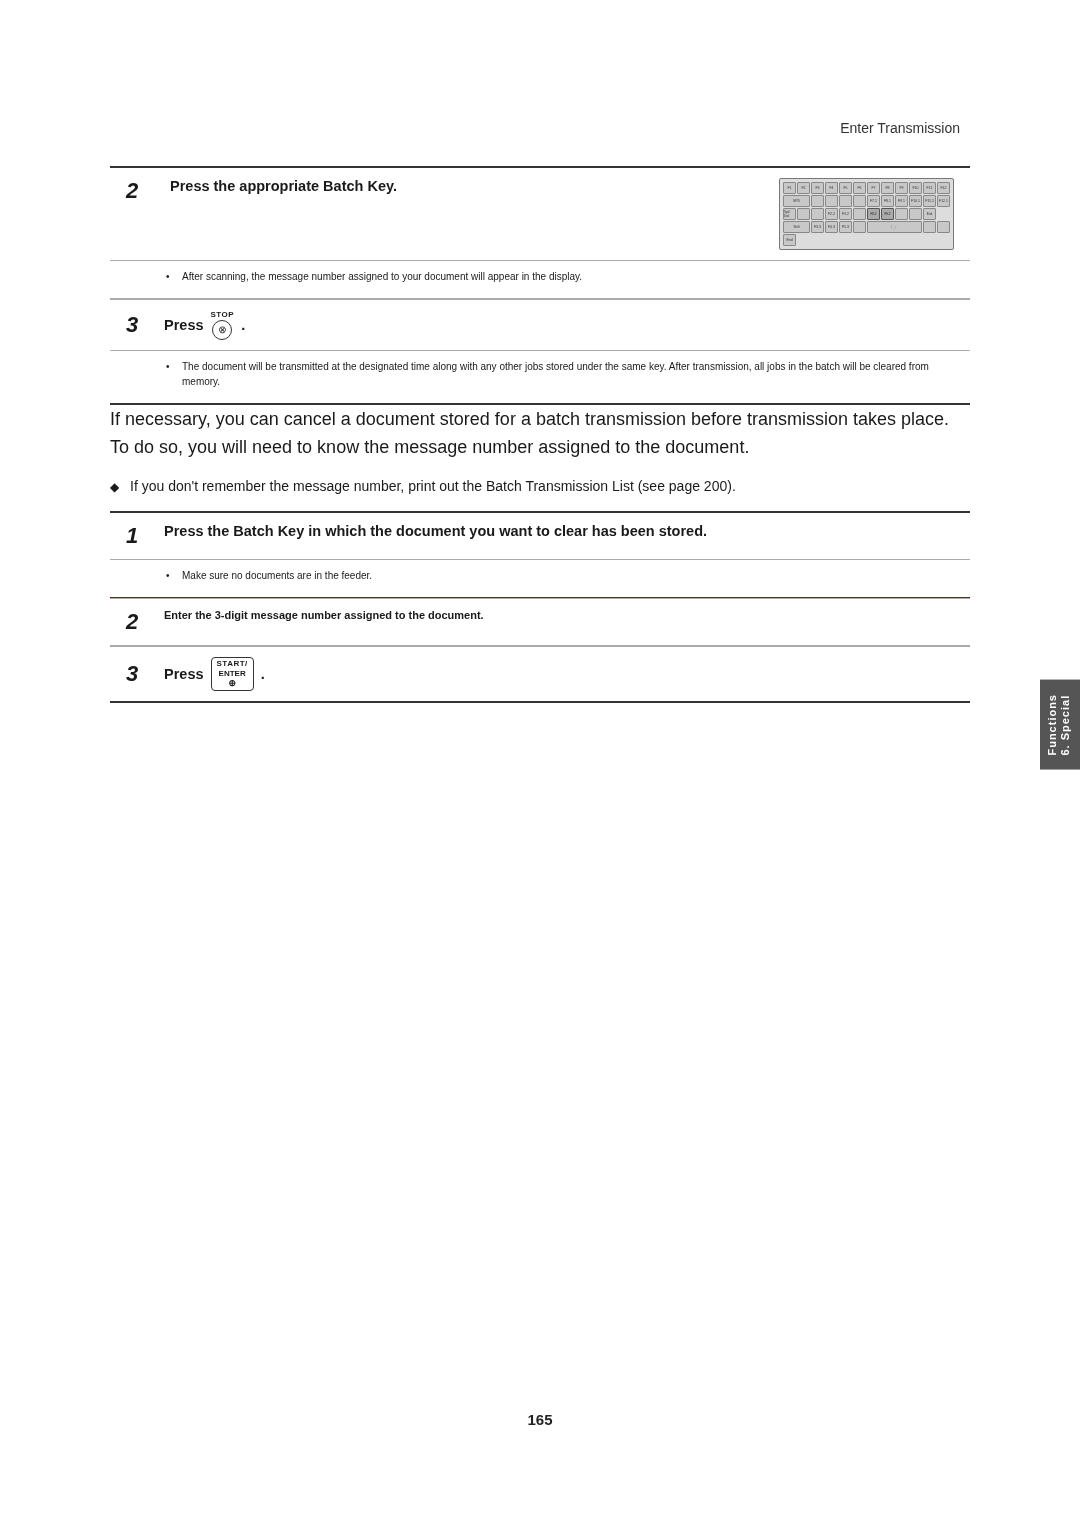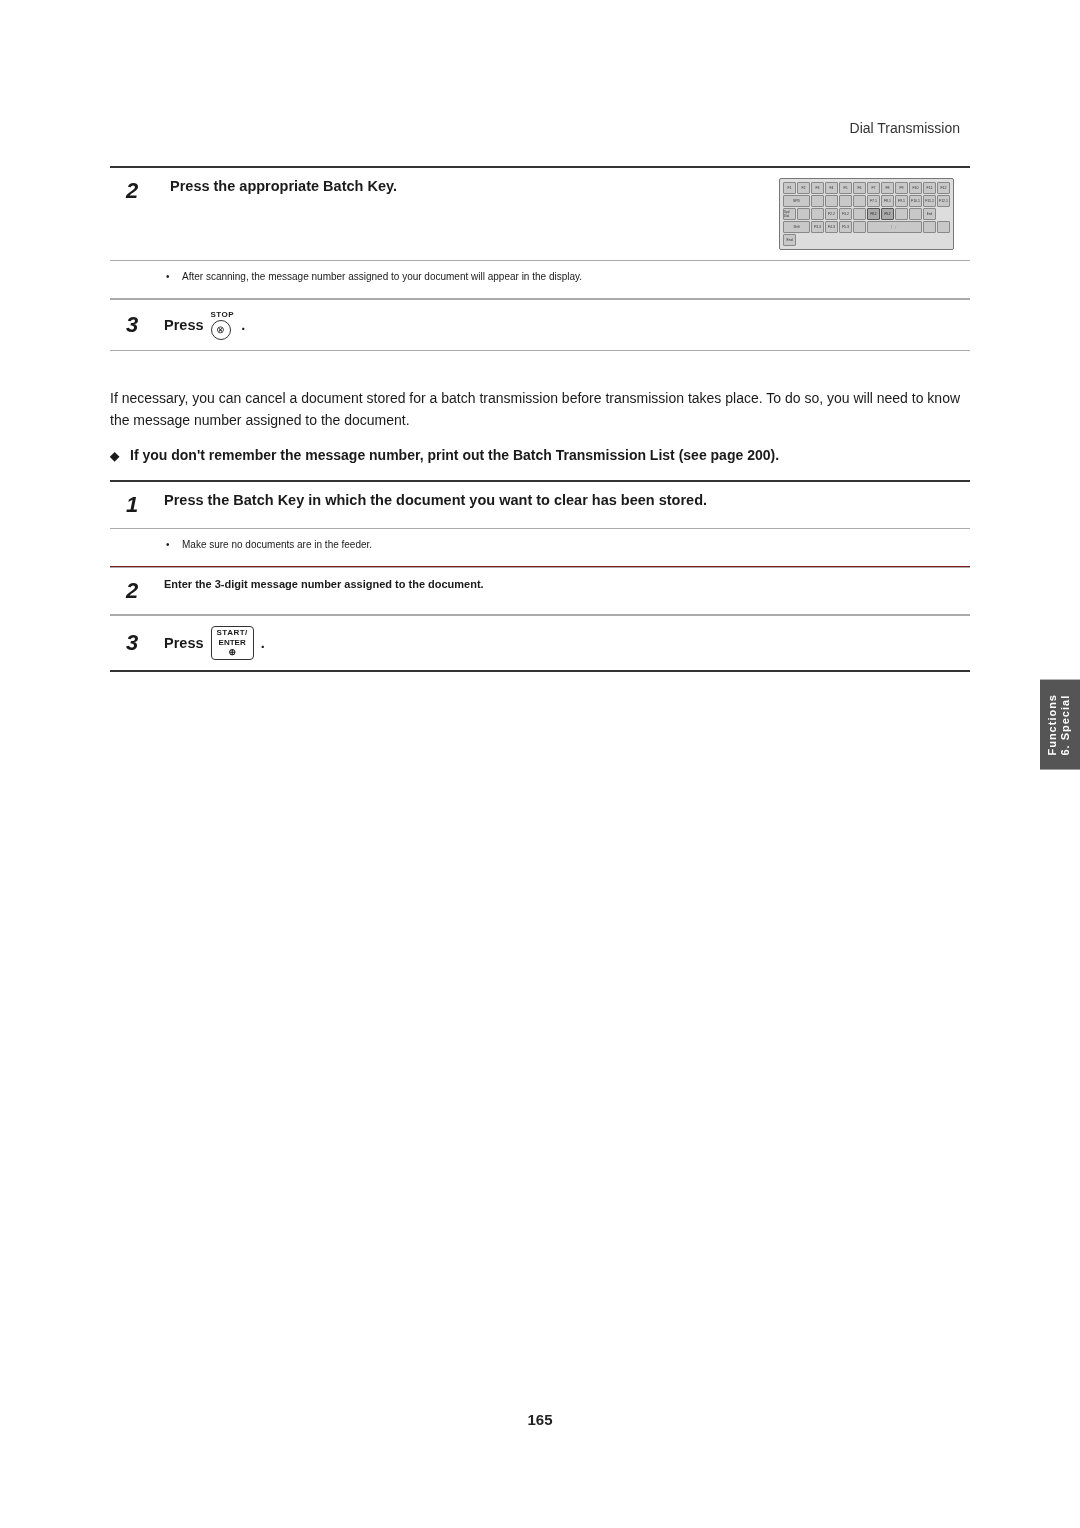--- a/index.html
+++ b/index.html
@@ -73,34 +73,32 @@
     
     .section-heading {
       font-size: 20px;
       font-style: italic;
       font-weight: bold;
       margin: 30px 0 14px 0;
     }
 
     
     .body-para {
-      font-size: 14px;
+      font-size: 18px;
       line-height: 1.6;
       margin-bottom: 14px;
-      margin-top: 36px;
     }
 
     
     .diamond-bullet {
       position: relative;
       padding-left: 20px;
       font-size: 14px;
       line-height: 1.5;
       margin-bottom: 14px;
-      font-weight: bold;
     }
 
     .diamond-bullet::before {
       content: '◆';
       position: absolute;
       left: 0;
       font-size: 12px;
       top: 2px;
     }
 
@@ -124,20 +122,21 @@
     .key-label-top {
       font-size: 8px;
       font-weight: bold;
       letter-spacing: 0.5px;
     }
 
     .key-stop-wrapper {
       display: inline-block;
       vertical-align: middle;
       margin: 0 3px;
+      text-align: center;
     }
 
     .key-stop-label {
       font-size: 8px;
       font-weight: bold;
       letter-spacing: 0.5px;
       display: block;
     }
 
     .key-stop-circle {
@@ -179,21 +178,21 @@
       font-weight: bold;
       color: #222;
     }
   </style>
 </head>
 <body>
 
 <div class="page-content">
 
   <div class="page-header">
-    <span>Dial Transmission</span>
+    <span>Enter Transmission</span>
   </div>
 
   <div style="border-top:2px solid #333; border-bottom:1px solid #aaa;">
     <div style="display:flex; align-items:flex-start; gap:16px; padding:10px 16px;">
       <div class="step-number">2</div>
       <div class="step-with-image" style="flex:1;">
         <div class="step-text-col">
           <div class="step-instruction">Press the appropriate Batch Key.</div>
         </div>
         <div class="step-image-col">
@@ -260,20 +259,23 @@
     <div style="display:flex; align-items:center; gap:4px;">
       <span style="font-weight:bold; font-size:14.5px;">Press</span>
       <span class="key-stop-wrapper">
         <span class="key-stop-label">STOP</span>
         <span class="key-stop-circle">⊗</span>
       </span>
       <span style="font-weight:bold; font-size:14.5px;">.</span>
     </div>
   </div>
 
+  <div style="padding:8px 16px 10px 56px; border-bottom:2px solid #333;">
+    <div class="bullet-item">The document will be transmitted at the designated time along with any other jobs stored under the same key. After transmission, all jobs in the batch will be cleared from memory.</div>
+  </div>
 
 
   <div class="body-para">If necessary, you can cancel a document stored for a batch transmission before transmission takes place. To do so, you will need to know the message number assigned to the document.</div>
 
   <div class="diamond-bullet">If you don't remember the message number, print out the Batch Transmission List (see page 200).</div>
 
   <div style="border-top:2px solid #333; border-bottom:1px solid #aaa; padding:10px 16px; display:flex; align-items:flex-start; gap:10px;">
     <div class="step-number">1</div>
     <div>
       <div style="font-weight:bold; font-size:14.5px;">Press the Batch Key in which the document you want to clear has been stored.</div>

